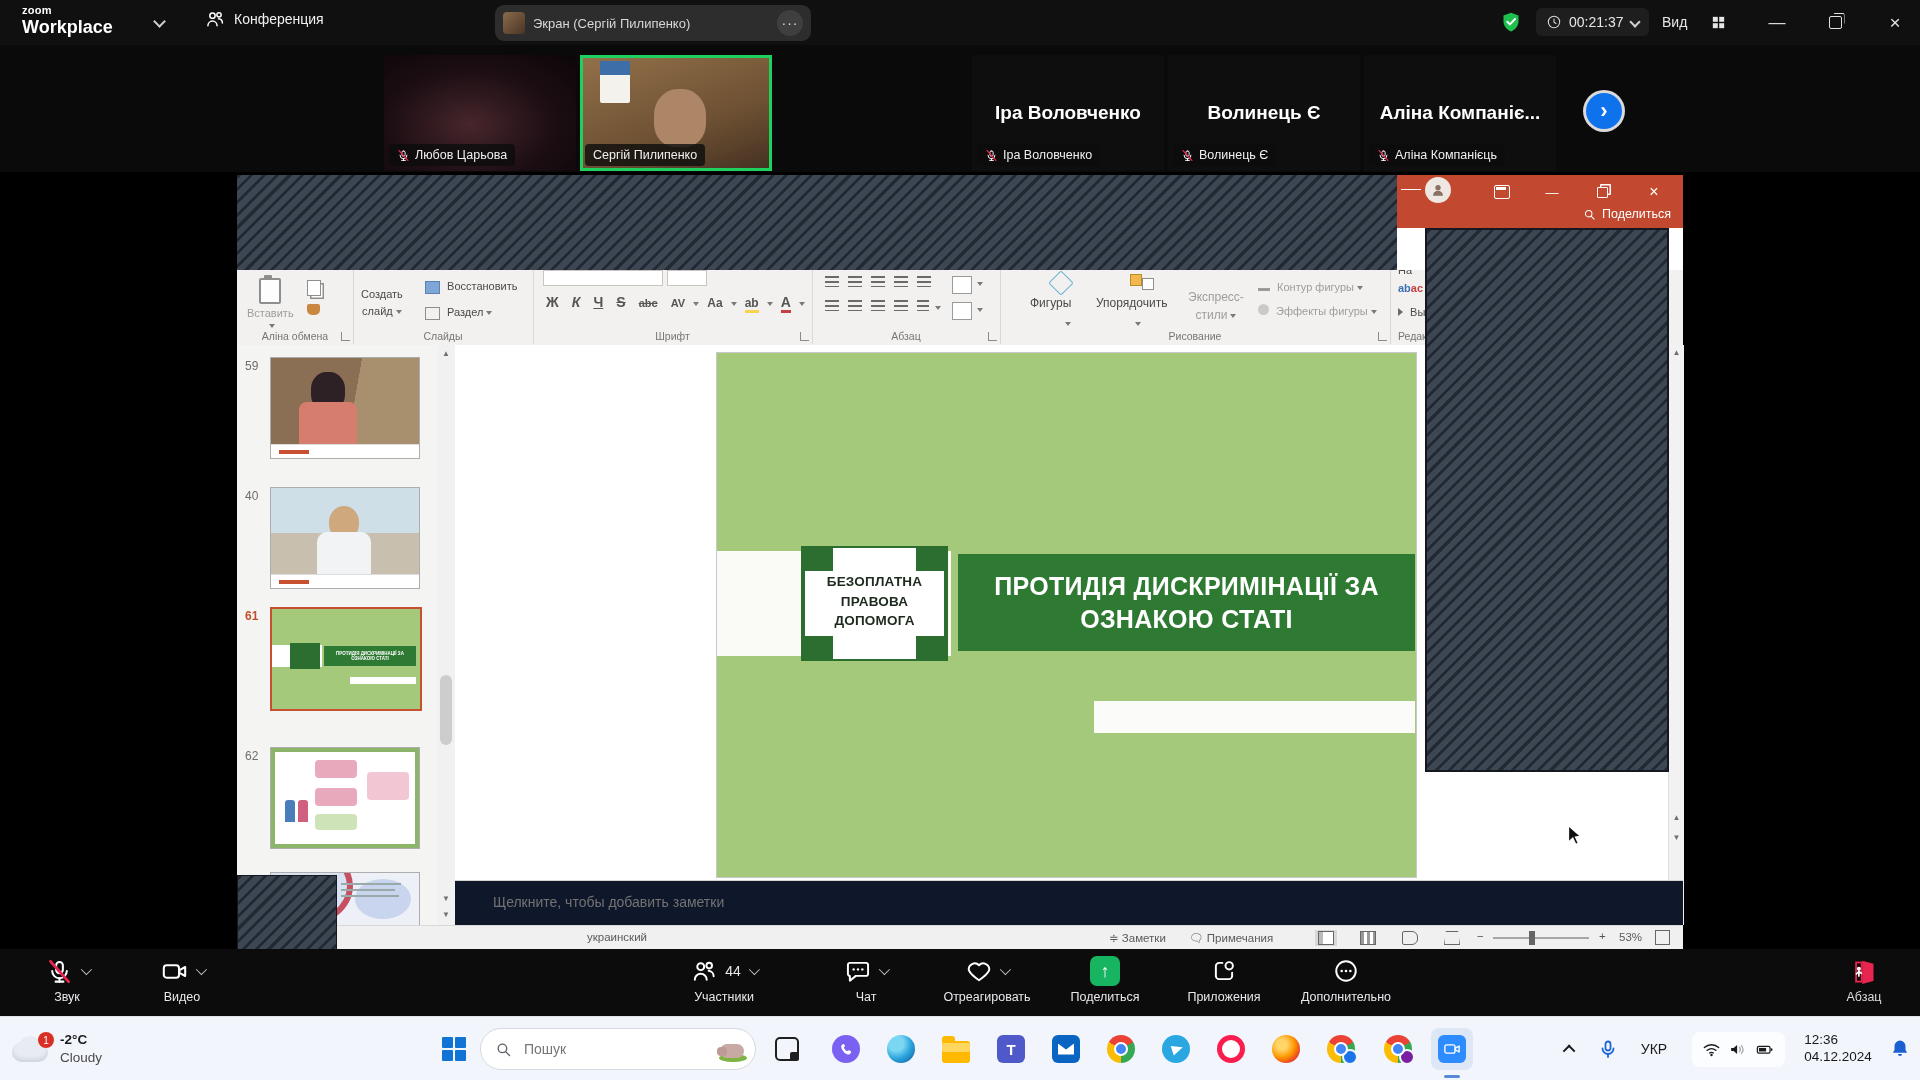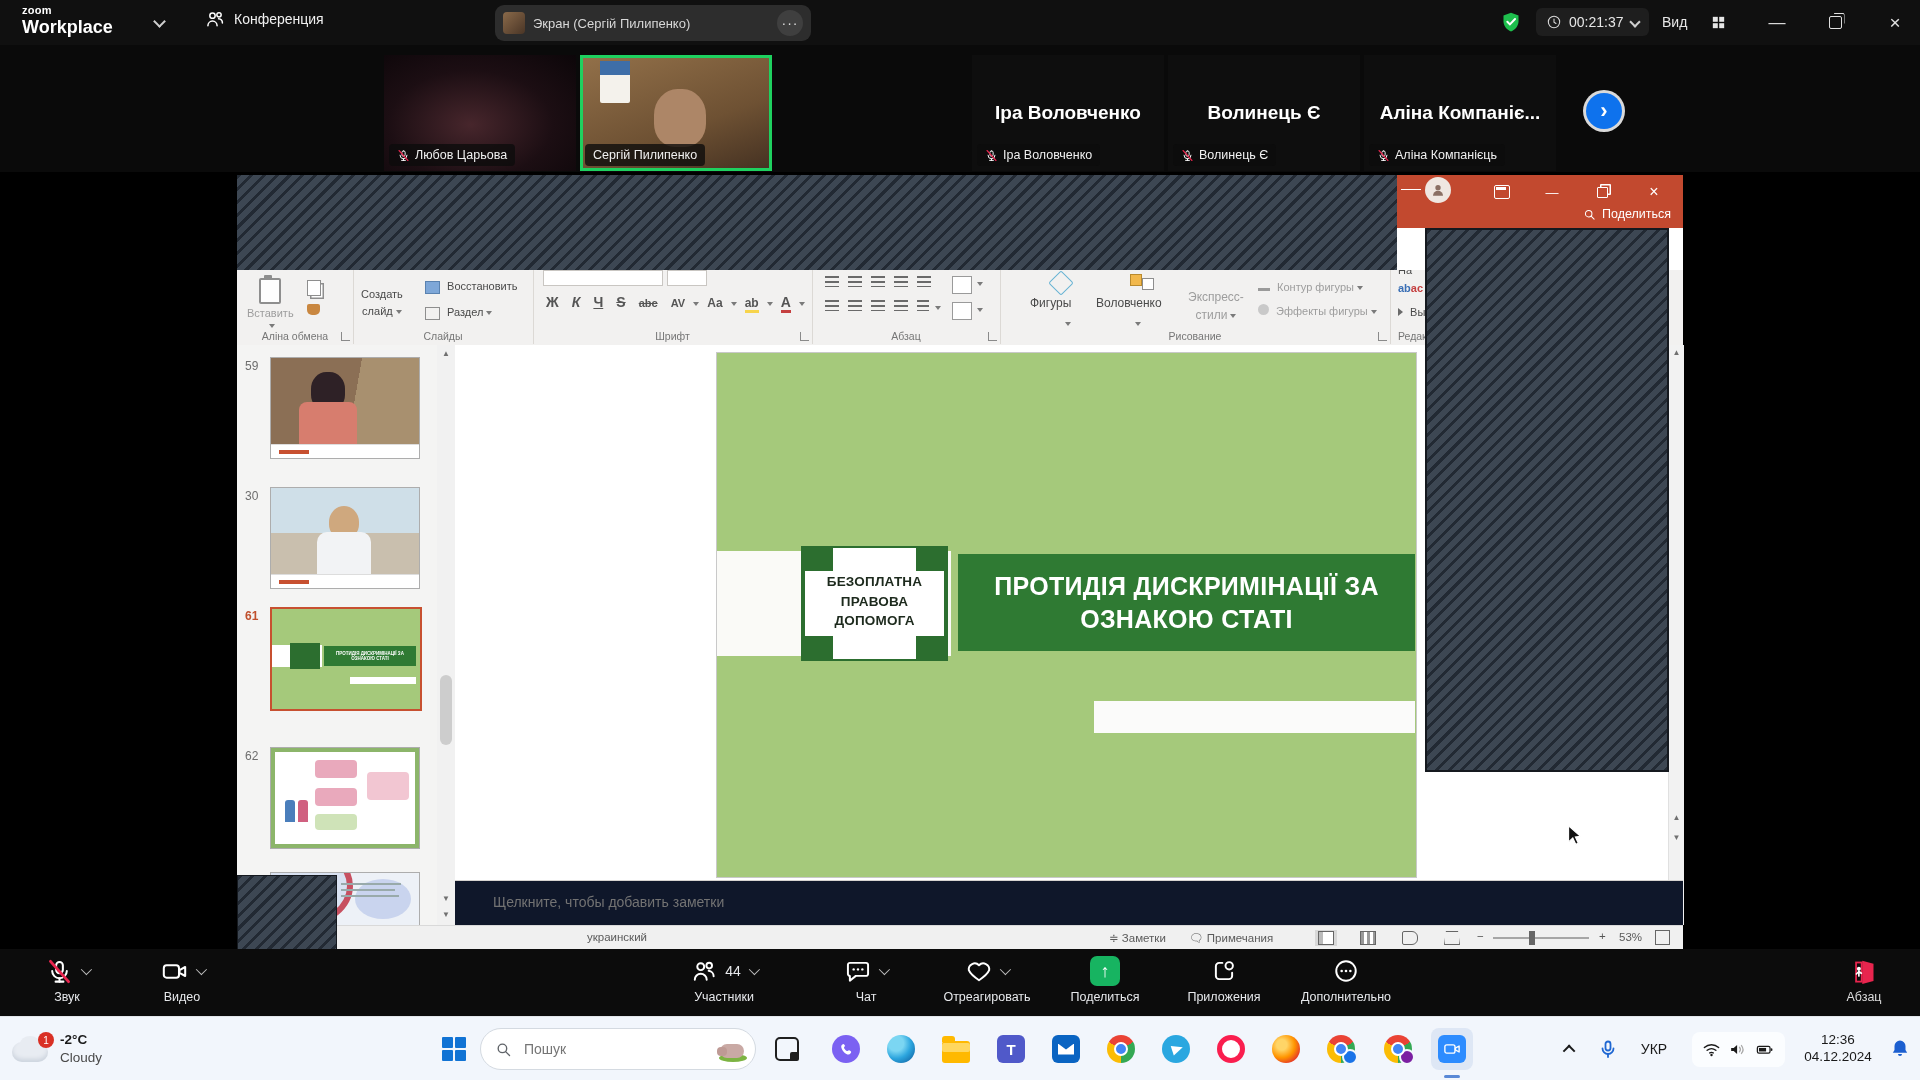--- a/index.html
+++ b/index.html
@@ -103,21 +103,21 @@
   .wx{position:absolute;top:0;height:64px;display:flex;align-items:center;justify-content:center}
   .searchpill{position:absolute;left:480px;top:11px;width:276px;height:42px;background:#fff;border:1px solid #D4DAE1;border-radius:21px;display:flex;align-items:center;gap:10px;padding:0 6px 0 14px;box-sizing:border-box}
   .searchpill input{border:0;outline:0;flex:1;font-size:14px;color:#5f6368;background:transparent;font-family:inherit}
   .startgrid{display:grid;grid-template-columns:11px 11px;grid-template-rows:11px 11px;gap:2px}
   .startgrid i{background:#1173D4;border-radius:1px}
   .appico{width:28px;height:28px;border-radius:6px;position:relative}
   .round{border-radius:50%!important}
   .chromeico{border-radius:50%;background:conic-gradient(from -60deg,#EA4335 0 120deg,#34A853 120deg 240deg,#FBBC05 240deg 360deg);position:relative}
   .chromeico:after{content:"";position:absolute;left:7px;top:7px;width:14px;height:14px;border-radius:50%;background:#4285F4;border:2.5px solid #fff;box-sizing:border-box}
   .badge{position:absolute;right:-3px;bottom:-2px;width:12px;height:12px;border-radius:50%;border:2px solid #F2F6FC}
-  .trayclock{line-height:1.25;text-align:center;font-size:13.5px}
+  .trayclock{line-height:1.25;text-align:left;font-size:13.5px}
   .cursor{position:absolute;left:1564px;top:824px;z-index:40}
 </style>
 </head>
 <body>
 
 <svg width="0" height="0" style="position:absolute">
   <defs>
     <symbol id="ic-micoff" viewBox="0 0 24 24">
       <g fill="none" stroke="#fff" stroke-width="1.8" stroke-linecap="round">
         <rect x="9" y="3.5" width="6" height="10" rx="3"></rect>
@@ -405,21 +405,21 @@
       <div class="grplabel"><span>Шрифт</span></div>
       <span class="launch"></span>
     </div>
 
     <div class="grp" style="left:763px;width:390px">
       <span class="abs" style="left:52px;top:4px;width:16px;height:16px;border:1.5px solid #67B3D4;transform:rotate(45deg);border-radius:2px"></span>
       <span class="abs" style="left:130px;top:4px;width:10px;height:10px;background:#F2B84C;border:1px solid #b98a2e"></span>
       <span class="abs" style="left:142px;top:8px;width:10px;height:10px;border:1px solid #8e8e8e;background:#fff"></span>
       <div class="abs rbtn" style="left:30px;top:26px;font-size:12px"><span>Фигуры</span></div>
       <span class="tinychev abs" style="left:62px;top:52px"></span>
-      <div class="abs rbtn" style="left:96px;top:26px;font-size:12px"><span>Воловченко</span></div>
+      <div class="abs rbtn" style="left:96px;top:26px;font-size:12px"><span>Упорядочить</span></div>
       <span class="tinychev abs" style="left:132px;top:52px"></span>
       <div class="abs rbtn dis" style="left:188px;top:18px;font-size:12px;text-align:center;line-height:1.5">
         <span>Экспресс-</span><br><span>стили</span><span class="tinychev"></span>
       </div>
       <div class="abs rbtn dis" style="left:258px;top:8px">
         <span style="display:inline-block;width:12px;height:10px;border-bottom:3px solid #9a9a9a;margin-right:4px"></span>
         <span>Контур фигуры</span><span class="tinychev"></span>
       </div>
       <div class="abs rbtn dis" style="left:258px;top:34px">
         <span style="display:inline-block;width:11px;height:11px;border-radius:50%;background:#c9c9c9;margin-right:4px"></span>
@@ -446,21 +446,21 @@
   <div class="spanel">
     <span class="tnum" style="top:14px">59</span>
     <div class="thumb" style="top:12px">
       <div class="abs" style="inset:0;background:linear-gradient(100deg,#8b6f55 0 55%,#a8906f 55% 100%)"></div>
       <div class="abs" style="left:40px;top:14px;width:34px;height:38px;border-radius:45% 45% 40% 40%;background:#2e2126"></div>
       <div class="abs" style="left:28px;top:44px;width:58px;height:44px;border-radius:8px 8px 0 0;background:#D77D6E"></div>
       <div class="abs" style="left:0;bottom:0;width:100%;height:13px;background:#fff;border-top:1px solid #ddd"></div>
       <div class="abs" style="left:8px;bottom:4px;width:30px;height:4px;background:#C75030"></div>
     </div>
 
-    <span class="tnum" style="top:144px">30</span>
+    <span class="tnum" style="top:144px">40</span>
     <div class="thumb" style="top:142px">
       <div class="abs" style="inset:0;background:linear-gradient(180deg,#cfdfe8 0 45%,#c9bfae 45% 100%)"></div>
       <div class="abs" style="left:58px;top:18px;width:30px;height:32px;border-radius:50% 50% 42% 42%;background:#cfa87e"></div>
       <div class="abs" style="left:46px;top:44px;width:54px;height:44px;border-radius:10px 10px 0 0;background:#f2f3f5"></div>
       <div class="abs" style="left:0;bottom:0;width:100%;height:13px;background:#fff;border-top:1px solid #ddd"></div>
       <div class="abs" style="left:8px;bottom:4px;width:30px;height:4px;background:#C75030"></div>
     </div>
 
     <span class="tnum sel" style="top:264px">61</span>
     <div class="thumb sel" style="top:262px">

